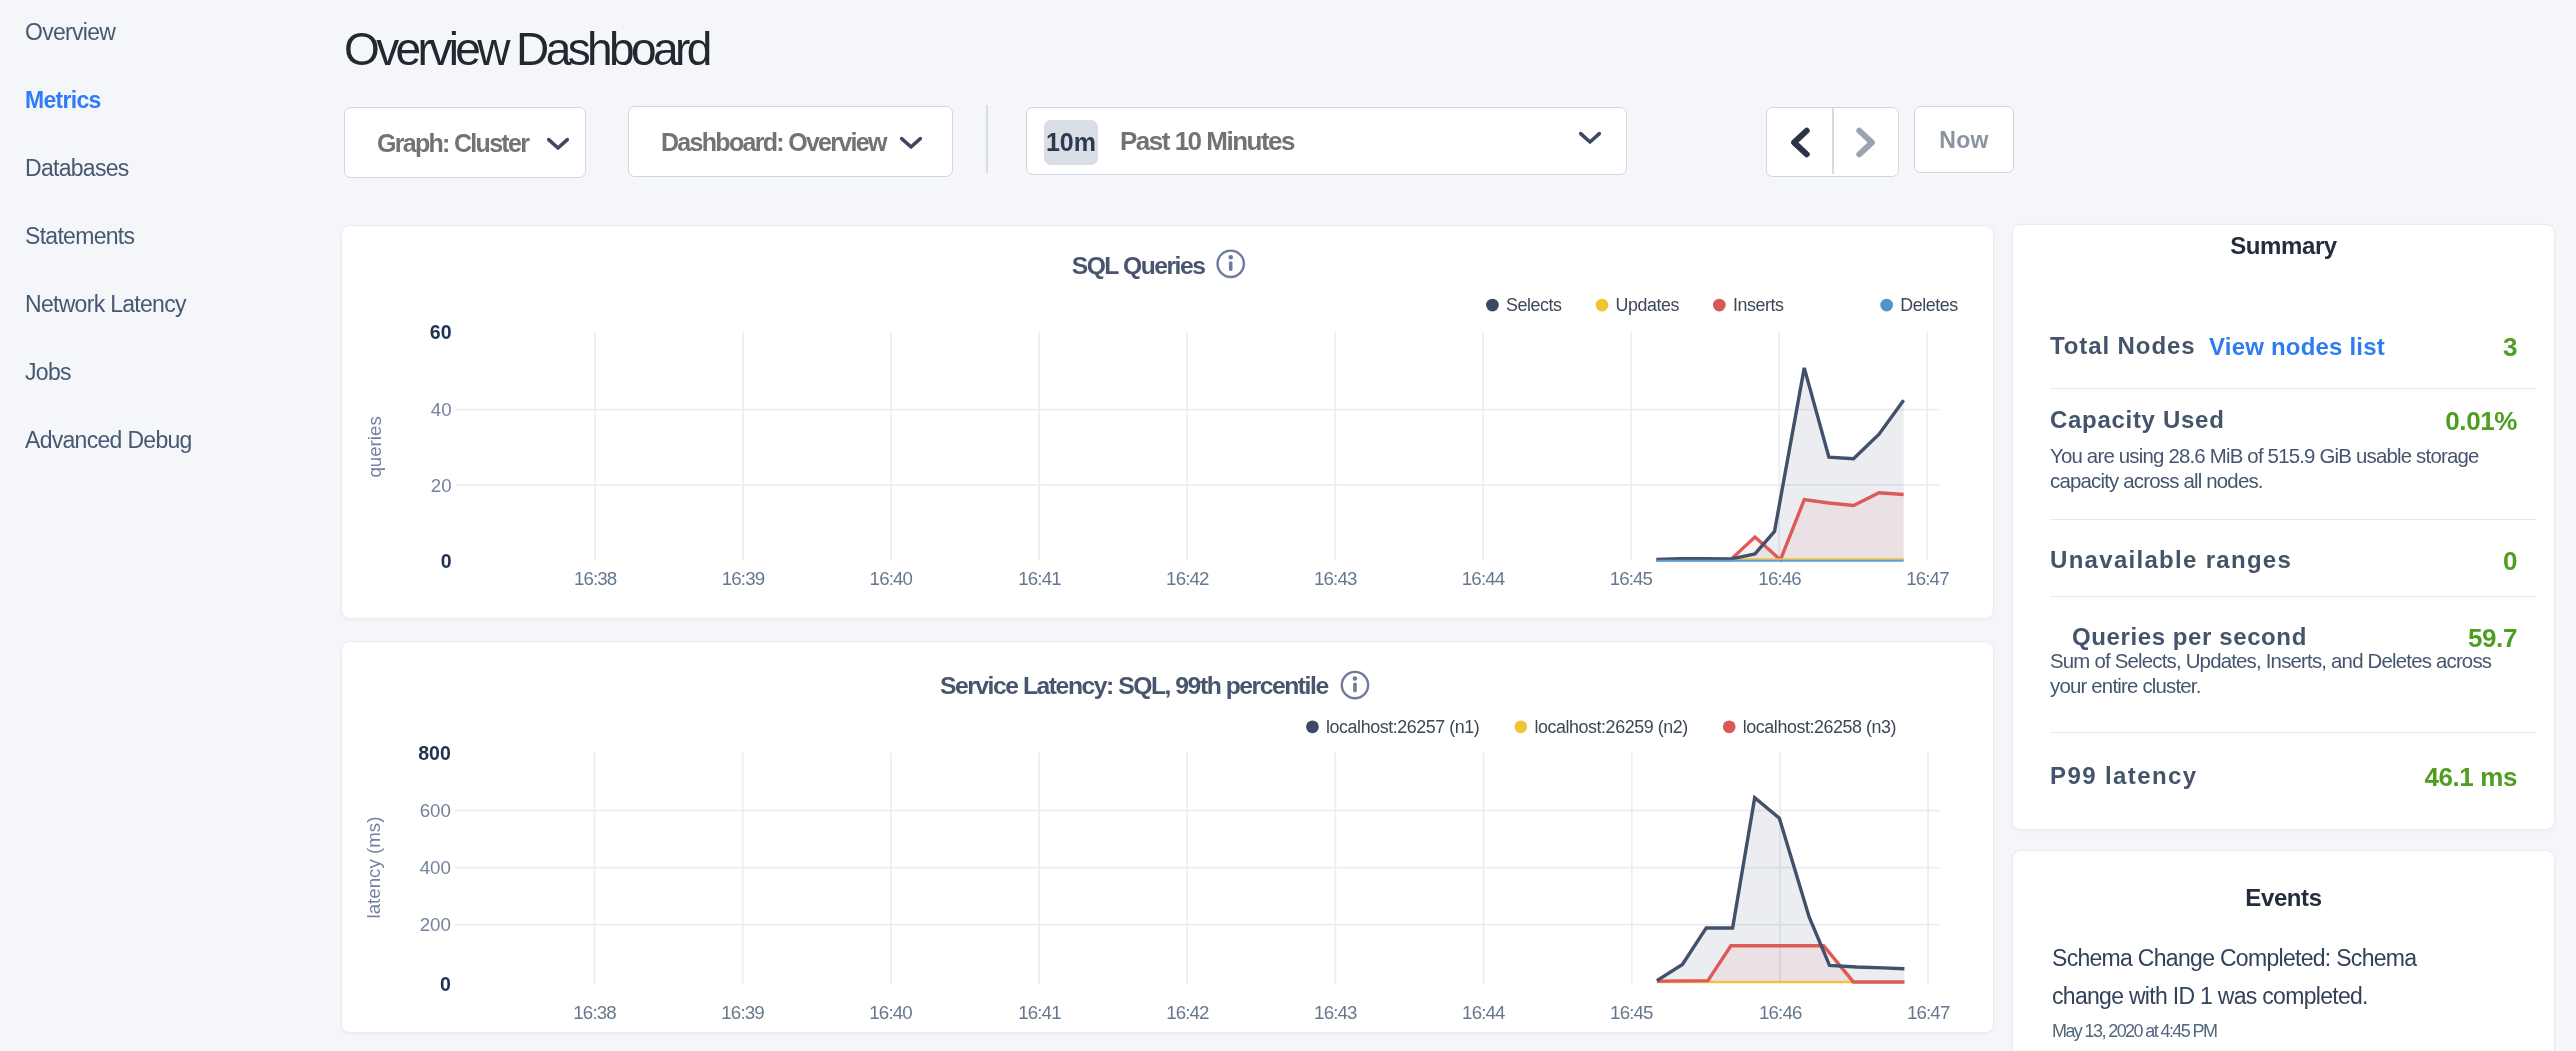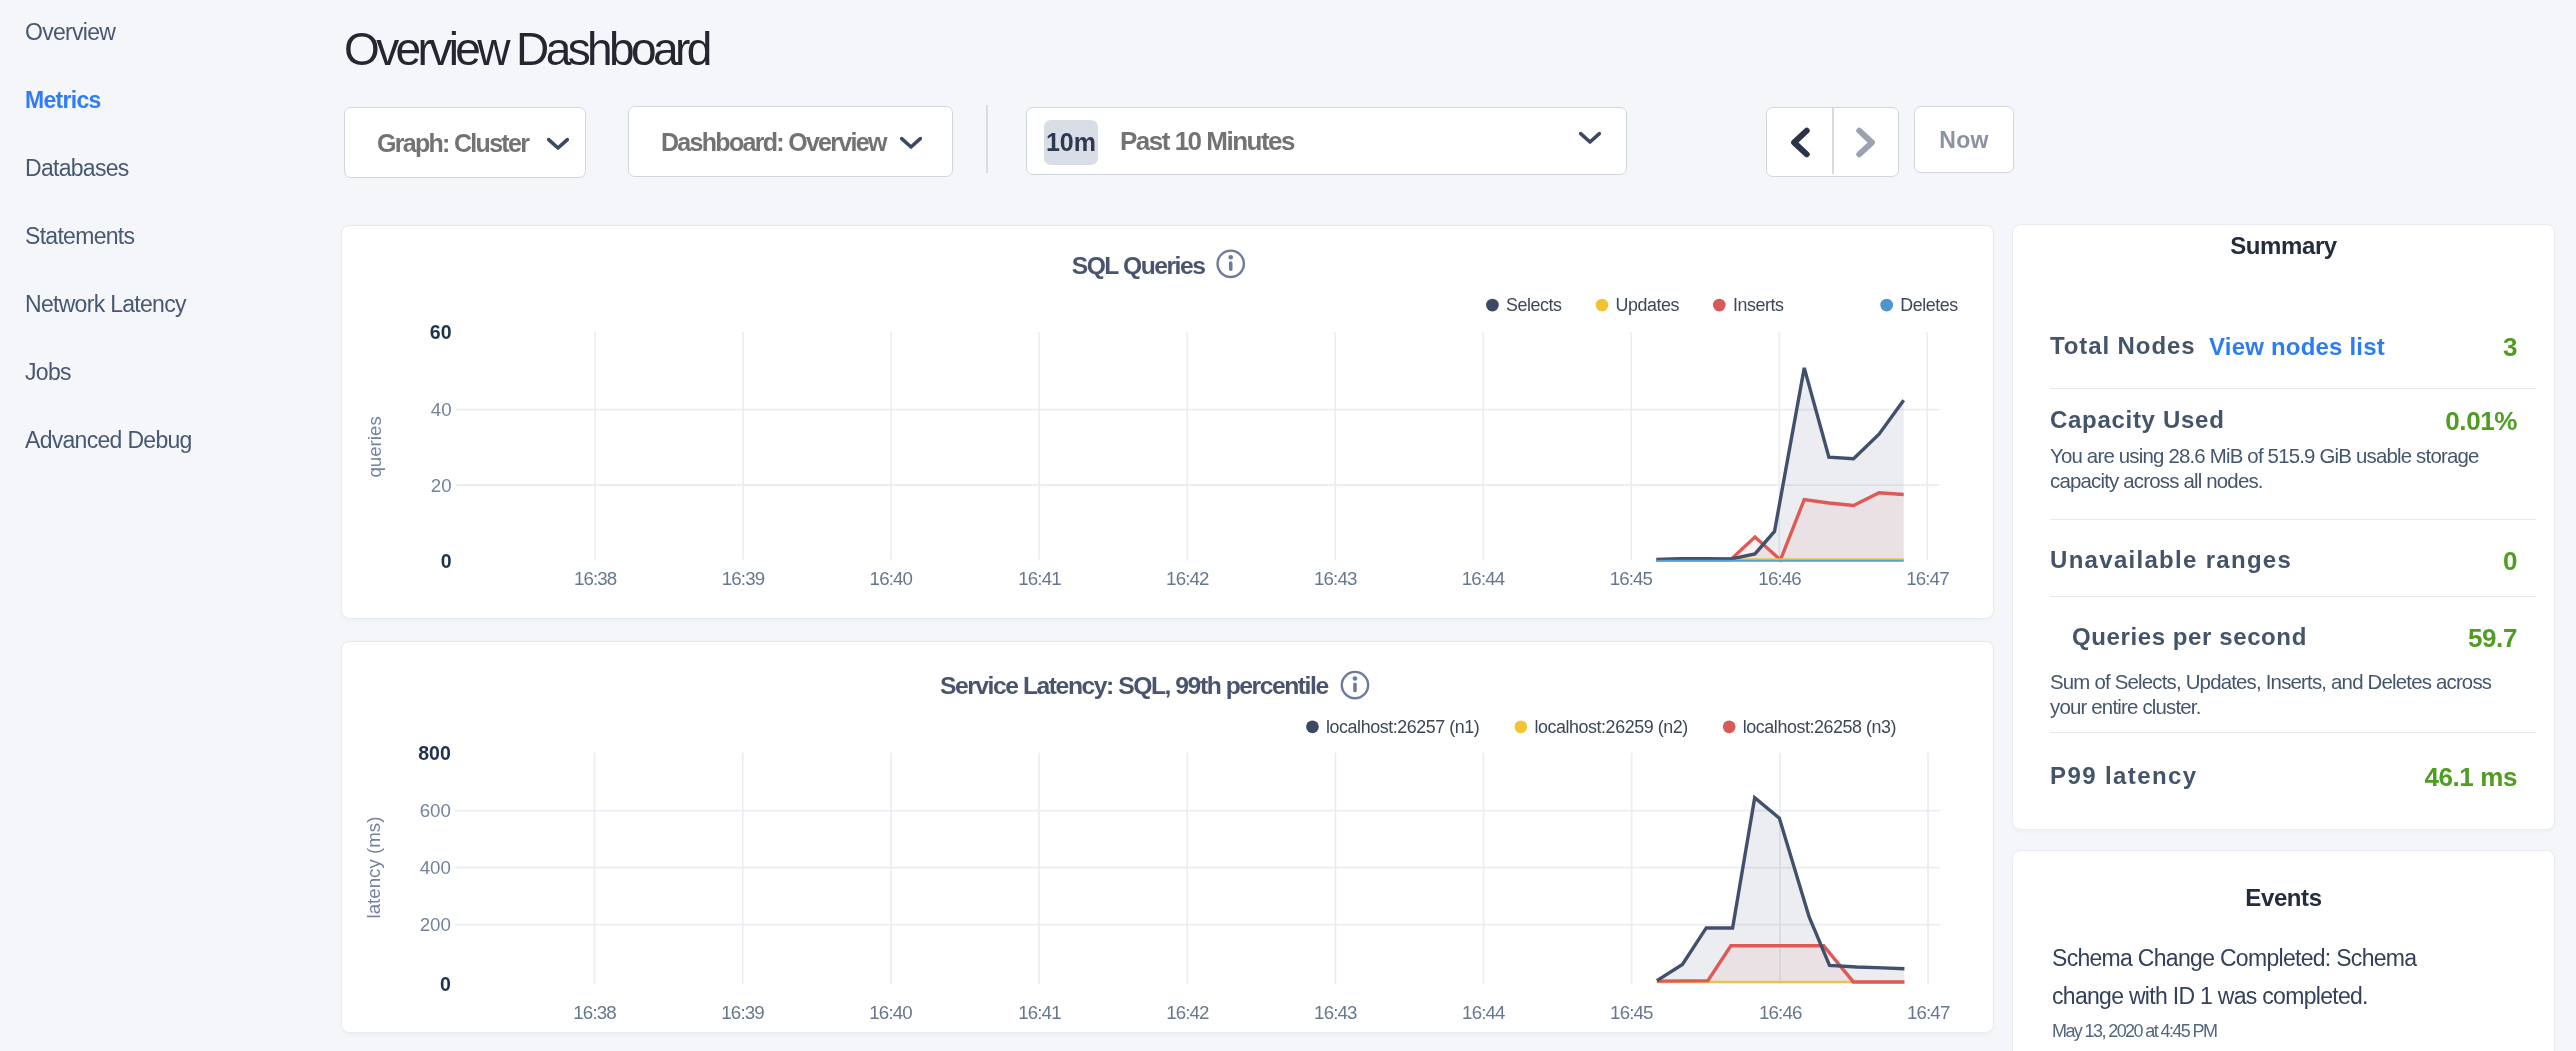--- a/index.html
+++ b/index.html
@@ -193,21 +193,21 @@
   <div class="sdivider" style="top:163px;"></div>
   <div class="srow-label" style="position:absolute; left:37px; top:181px; letter-spacing:0.7px;">Capacity Used</div>
   <div class="srow-val" style="position:absolute; right:37px; top:181px;">0.01%</div>
   <div class="subtext" style="position:absolute; left:37px; top:219px; width:451px;">You are using 28.6 MiB of 515.9 GiB usable storage capacity across all nodes.</div>
   <div class="sdivider" style="top:294px;"></div>
   <div class="srow-label" style="position:absolute; left:37px; top:321px; letter-spacing:1.3px;">Unavailable ranges</div>
   <div class="srow-val" style="position:absolute; right:37px; top:321px;">0</div>
   <div class="sdivider" style="top:371px;"></div>
   <div class="srow-label" style="position:absolute; left:37px; top:398px; letter-spacing:0.6px;margin-left:22px;">Queries per second</div>
   <div class="srow-val" style="position:absolute; right:37px; top:398px;">59.7</div>
-  <div class="subtext" style="position:absolute; left:37px; top:445px; width:451px;">Sum of Selects, Updates, Inserts, and Deletes across your entire cluster.</div>
+  <div class="subtext" style="position:absolute; left:37px; top:424px; width:451px;">Sum of Selects, Updates, Inserts, and Deletes across your entire cluster.</div>
   <div class="sdivider" style="top:507px;"></div>
   <div class="srow-label" style="position:absolute; left:37px; top:537px; letter-spacing:1.4px;">P99 latency</div>
   <div class="srow-val" style="position:absolute; right:37px; top:537px;">46.1 ms</div>
 </div>
 
 <div class="card" style="left:2012px; top:850px; width:543px; height:247px;">
   <div style="position:absolute; top:33px; width:100%; text-align:center; font-weight:bold; font-size:24px; color:#242d3d; letter-spacing:-0.4px;">Events</div>
   <div style="position:absolute; left:39px; top:88px; width:417px; font-size:23px; letter-spacing:-0.7px; line-height:38px; color:#33415a;">Schema Change Completed: Schema change with ID 1 was completed.</div>
   <div style="position:absolute; left:39px; top:170px; font-size:18px; letter-spacing:-1.6px; color:#54677f;">May 13, 2020 at 4:45 PM</div>
 </div>

